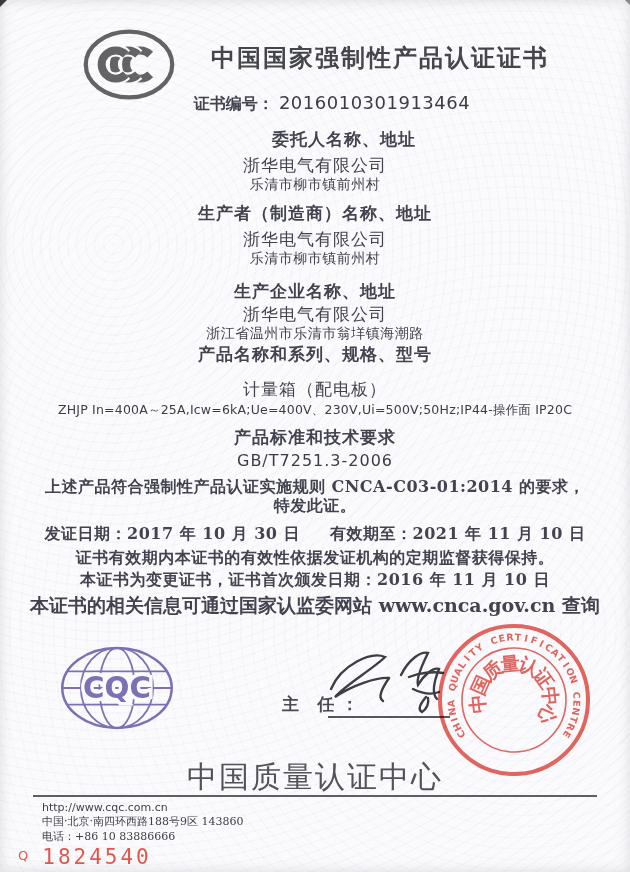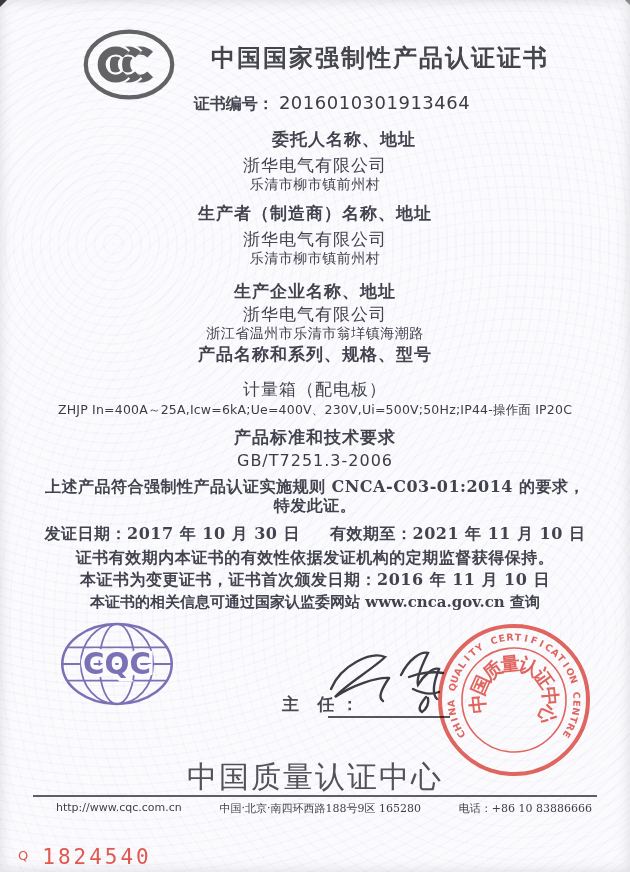--- a/index.html
+++ b/index.html
@@ -33,33 +33,33 @@
   .certno-label{font-family:"DejaVu Serif",serif;font-weight:bold;font-size:16px;color:#43434f;}
   .certno-value{font-family:"DejaVu Sans",sans-serif;font-size:18px;color:#3c3c44;letter-spacing:0.5px;}
 
   .ccc-logo{position:absolute;left:82px;top:26px;}
   .spec-line{font-family:"DejaVu Sans",sans-serif;font-size:12.5px;color:#3c3c44;letter-spacing:0.2px;}
   .std-value{font-family:"DejaVu Sans",sans-serif;font-size:16px;color:#3c3c44;letter-spacing:1px;}
 
   .dates-row{position:absolute;top:524px;left:0;width:100%;display:flex;justify-content:center;gap:30px;
     font-family:"DejaVu Serif",serif;font-weight:bold;font-size:16px;color:#43434f;letter-spacing:0.5px;}
 
-  .cqc-logo{position:absolute;left:58px;top:621px;}
+  .cqc-logo{position:absolute;left:58px;top:645px;}
   .director{position:absolute;left:282px;top:693px;font-family:Liberation Serif, serif;
     font-weight:bold;font-size:17px;letter-spacing:7px;color:#4a4a55;}
   .sig-underline{position:absolute;left:328px;top:716px;width:122px;height:2px;background:#56565e;}
   .signature{position:absolute;left:325px;top:645px;}
   .stamp{position:absolute;left:436px;top:622px;mix-blend-mode:multiply;opacity:0.9;}
 
   .org-name{position:absolute;top:757px;left:0;width:100%;text-align:center;
     font-size:30px;font-weight:500;letter-spacing:2px;color:#525259;}
   .footer-divider{position:absolute;top:795px;left:33px;width:564px;height:2px;background:#5e5e64;}
   .footer-bar{position:absolute;top:801px;left:0;width:630px;display:flex;
-    justify-content:space-between;box-sizing:border-box;padding:0 38px 0 56px;
-    font-size:11px;color:#3e3e46;}
+    justify-content:space-between;box-sizing:border-box;padding:0 38px 0 42px;
+    font-size:11px;color:#3e3e46;flex-direction:column;}
   .footer-center{font-family:"DejaVu Serif",serif;}
   .serial{position:absolute;left:18px;top:845px;color:#e0584f;white-space:nowrap;}
   .serial .q{font-size:13px;vertical-align:4px;margin-right:14px;font-family:"DejaVu Sans",sans-serif;}
   .serial .num{font-size:21px;letter-spacing:3px;font-family:"DejaVu Sans Mono",monospace;}
 
   .corner-tl{position:absolute;left:0;top:0;width:0;height:0;
     border-top:7px solid #3a3a3a;border-right:7px solid transparent;}
   .corner-tr{position:absolute;right:0;top:0;width:0;height:0;
     border-top:5px solid #8a8a8a;border-left:5px solid transparent;}
 </style>
@@ -111,21 +111,21 @@
 
   <div class="row kai b f16" style="top:477px;">上述产品符合强制性产品认证实施规则 CNCA-C03-01:2014 的要求，</div>
   <div class="row kai b f16" style="top:496px;">特发此证。</div>
 
   <div class="dates-row">
     <span>发证日期：2017 年 10 月 30 日</span>
     <span>有效期至：2021 年 11 月 10 日</span>
   </div>
   <div class="row kai b f16" style="top:548px;">证书有效期内本证书的有效性依据发证机构的定期监督获得保持。</div>
   <div class="row kai b f16" style="top:570px;">本证书为变更证书，证书首次颁发日期：2016 年 11 月 10 日</div>
-  <div class="row kai" style="top:593px;font-size:15px;font-weight:bold;">本证书的相关信息可通过国家认监委网站 www.cnca.gov.cn 查询</div>
+  <div class="row kai" style="top:593px;font-size:19px;font-weight:bold;">本证书的相关信息可通过国家认监委网站 www.cnca.gov.cn 查询</div>
 
   <div class="cqc-logo">
     <svg width="118" height="86" viewBox="0 0 120 88">
       <g fill="none" stroke="#7b71b5" stroke-width="2.6">
         <ellipse cx="60" cy="44" rx="56" ry="41"></ellipse>
         <ellipse cx="60" cy="44" rx="37" ry="41" stroke-width="1.8"></ellipse>
         <ellipse cx="60" cy="44" rx="18" ry="41" stroke-width="1.8"></ellipse>
         <line x1="9" y1="27" x2="111" y2="27" stroke-width="1.8"></line>
         <line x1="9" y1="61" x2="111" y2="61" stroke-width="1.8"></line>
         <line x1="4" y1="44" x2="116" y2="44" stroke-width="1.8"></line>
@@ -196,21 +196,21 @@
         <text x="114.79731012862611" y="74.13244685909682" transform="rotate(84 114.79731012862611 74.13244685909682)" text-anchor="middle" dominant-baseline="central" fill="#e2574f" font-size="19" font-weight="bold" font-family="DejaVu Sans, sans-serif">中</text>
         <text x="111.80118193277623" y="93.0492557938046" transform="rotate(114 111.80118193277623 93.0492557938046)" text-anchor="middle" dominant-baseline="central" fill="#e2574f" font-size="19" font-weight="bold" font-family="DejaVu Sans, sans-serif">心</text>
       </svg>
   </div>
 
   <div class="org-name">中国质量认证中心</div>
 
   <div class="footer-divider"></div>
   <div class="footer-bar">
     <span>http://www.cqc.com.cn</span>
-    <span class="footer-center">中国·北京·南四环西路188号9区  165280</span>
+    <span class="footer-center">中国·北京·南四环西路188号9区  143860</span>
     <span class="footer-center">电话：+86 10 83886666</span>
   </div>
 
   <div class="serial">
     <span class="q">Q</span><span class="num">1824540</span>
   </div>
 
 </div>
 
 </body></html>

